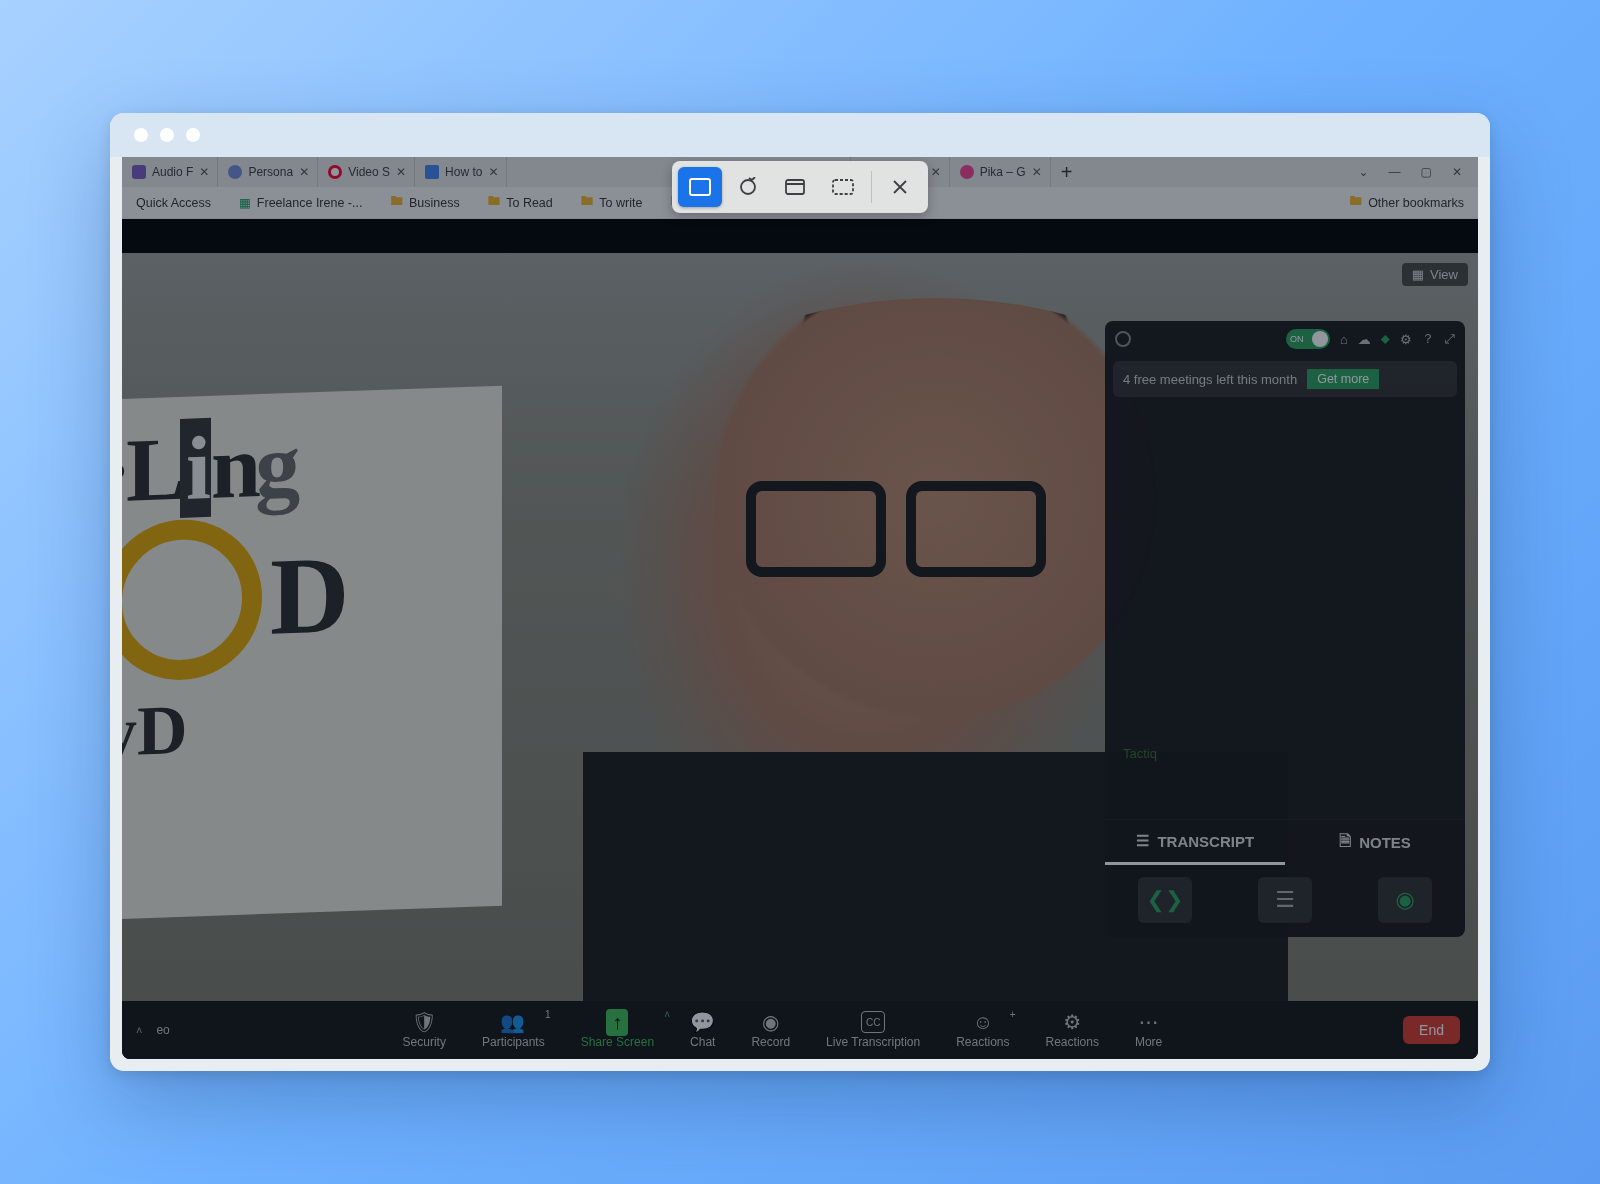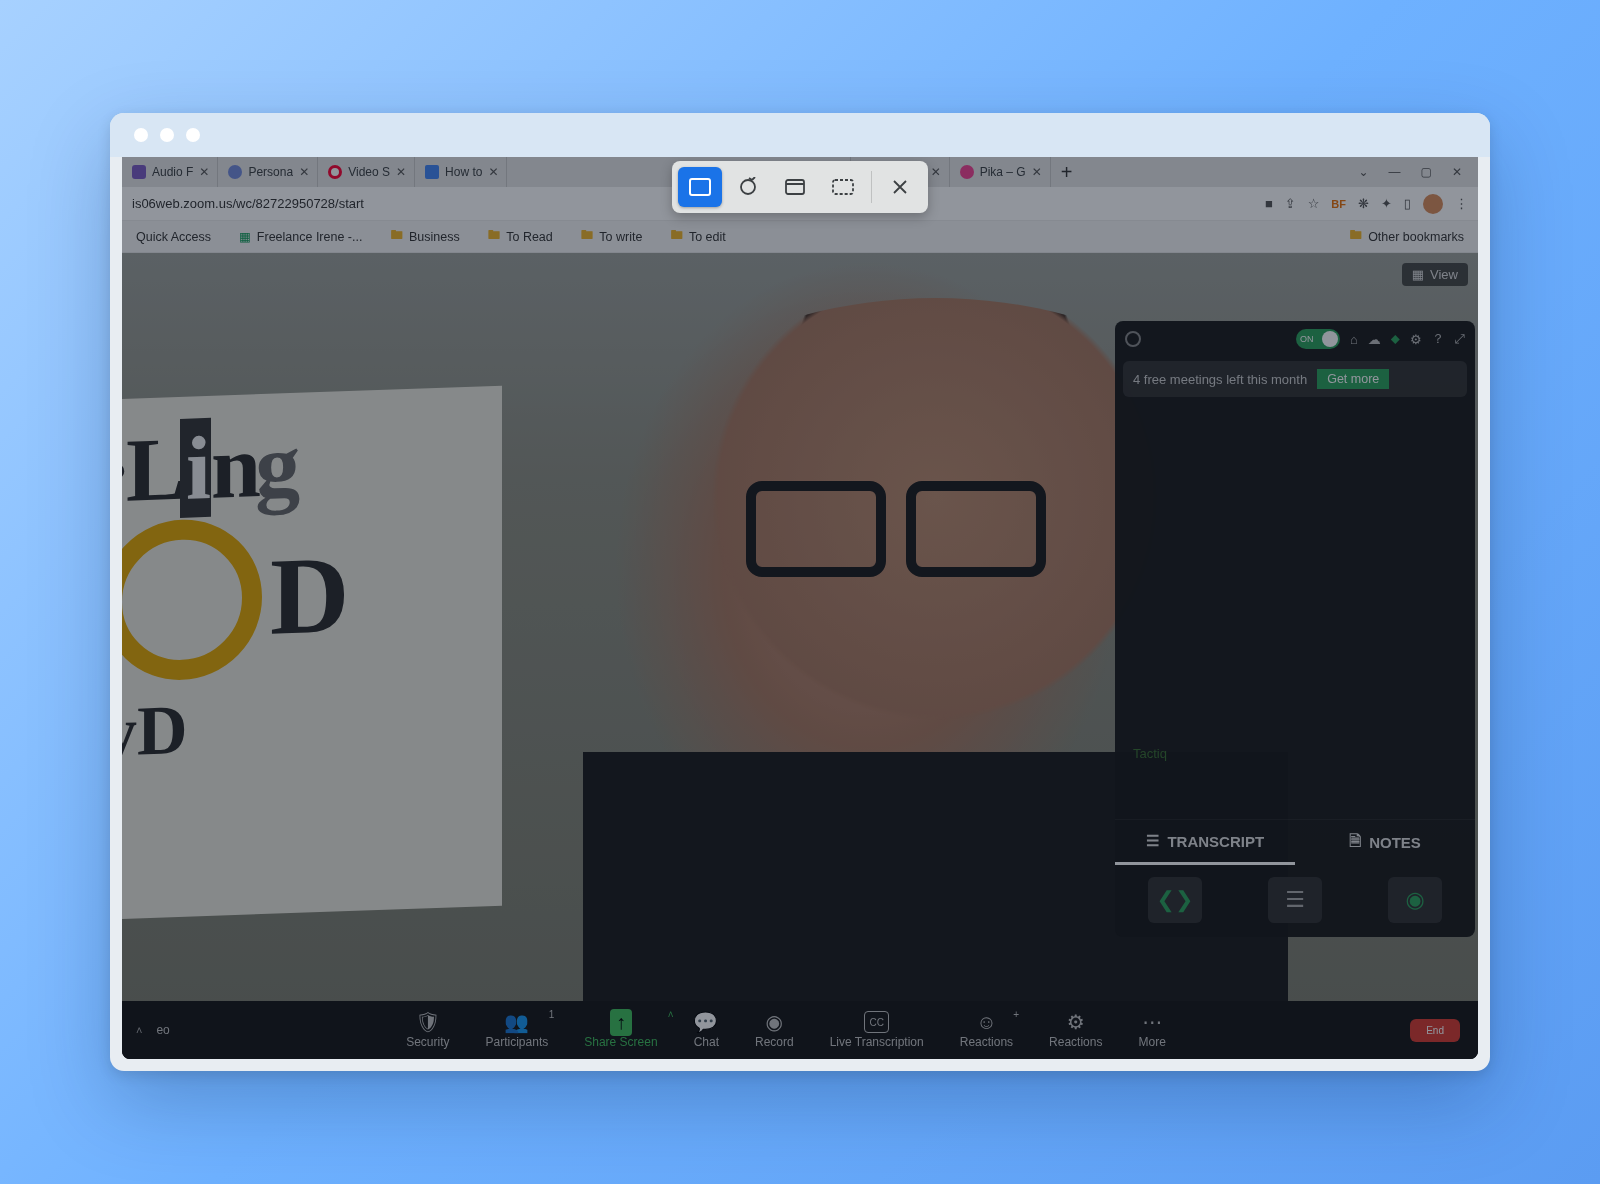--- a/index.html
+++ b/index.html
@@ -156,21 +156,21 @@
   
   .view-badge {
     position:absolute; top:10px; right:10px;
     background:rgba(0,0,0,.55); color:#ddd;
     font-size:13px; padding:4px 10px; border-radius:4px;
     display:flex; gap:6px; align-items:center;
     z-index:20;
   }
   
   .tactiq {
-    position:absolute; right:3px; top:68px;
+    position:absolute; right:13px; top:68px;
     width:360px; height:616px;
     background:rgba(22,22,22,.96);
     border-radius:8px;
     display:flex; flex-direction:column;
     font-size:13px; color:#ccc;
     z-index:25;
   }
   .tq-top {
     display:flex; align-items:center; gap:10px; padding:8px 10px;
   }
@@ -225,21 +225,21 @@
   }
   .zb-left { padding:0 14px; display:flex; align-items:center; gap:4px; }
   .chev-up { font-size:11px; color:#aaa; }
   .zb-items { flex:1; display:flex; justify-content:center; gap:36px; }
   .zb-item { display:flex; flex-direction:column; align-items:center; gap:2px; cursor:pointer; position:relative; }
   .zb-item .ic { font-size:20px; height:22px; display:flex; align-items:center; }
   .zb-item.green { color:#3fbd5a; }
   .zb-item .sup { position:absolute; top:-2px; right:-6px; font-size:10px; }
   .end-btn {
     background:#d73a2f; color:#fff; padding:6px 16px; border-radius:6px;
-    font-size:10px; margin:0 18px; cursor:pointer;
+    font-size:14px; margin:0 18px; cursor:pointer;
   }
   
   svg { display:block; }
 </style>
 </head>
 <body>
 
 <div class="browser-window">
   <div class="titlebar">
     <div class="traffic-dot"></div>
@@ -290,34 +290,20 @@
           </div>
         <div class="newtab">+</div>
         <div class="tab-controls">
           <span>⌄</span>
           <span>—</span>
           <span>▢</span>
           <span>✕</span>
         </div>
       </div>
 
-      <div class="addrbar">
-        <span class="url">is06web.zoom.us/wc/82722950728/start</span>
-        <div class="addr-icons">
-          <span>■</span>
-          <span>⇪</span>
-          <span>☆</span>
-          <span style="color:#e8710a;font-weight:700;font-size:11px">BF</span>
-          <span>❋</span>
-          <span>✦</span>
-          <span>▯</span>
-          <span class="avatar"></span>
-          <span>⋮</span>
-        </div>
-      </div>
 
       <div class="bookmbar">
         <div class="bm-item">
             <span>Quick Access</span>
           </div>
         <div class="bm-item">
             <span style="color:#0f9d58">▦</span>
             <span>Freelance Irene -...</span>
           </div>
         <div class="bm-item">

